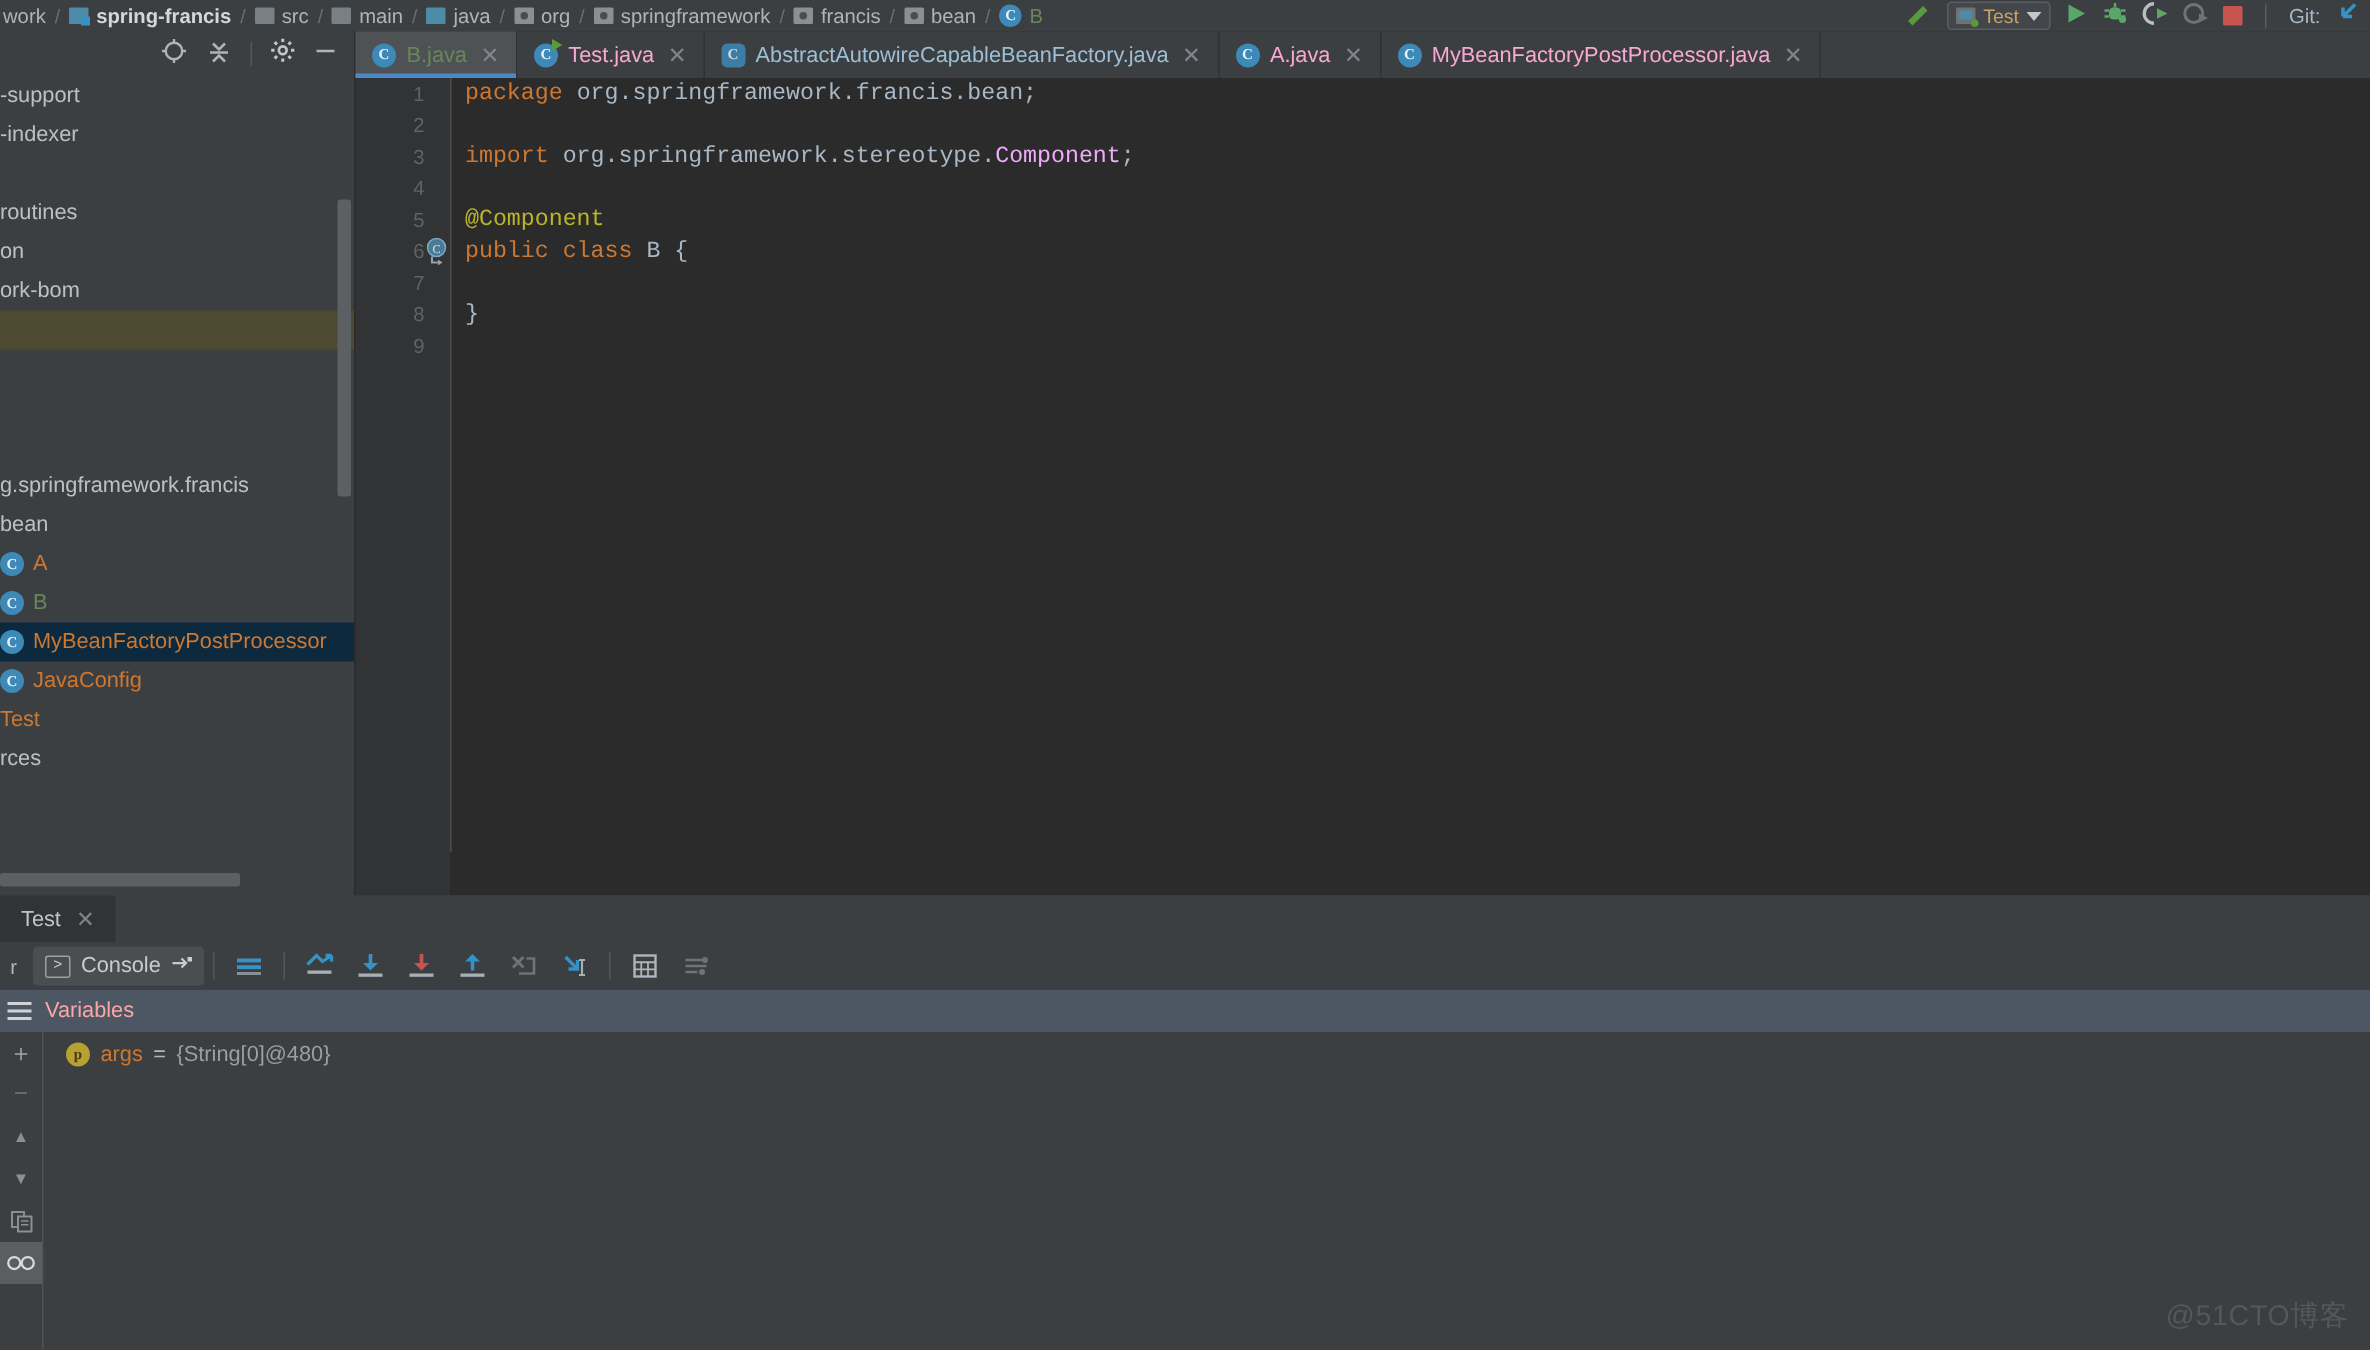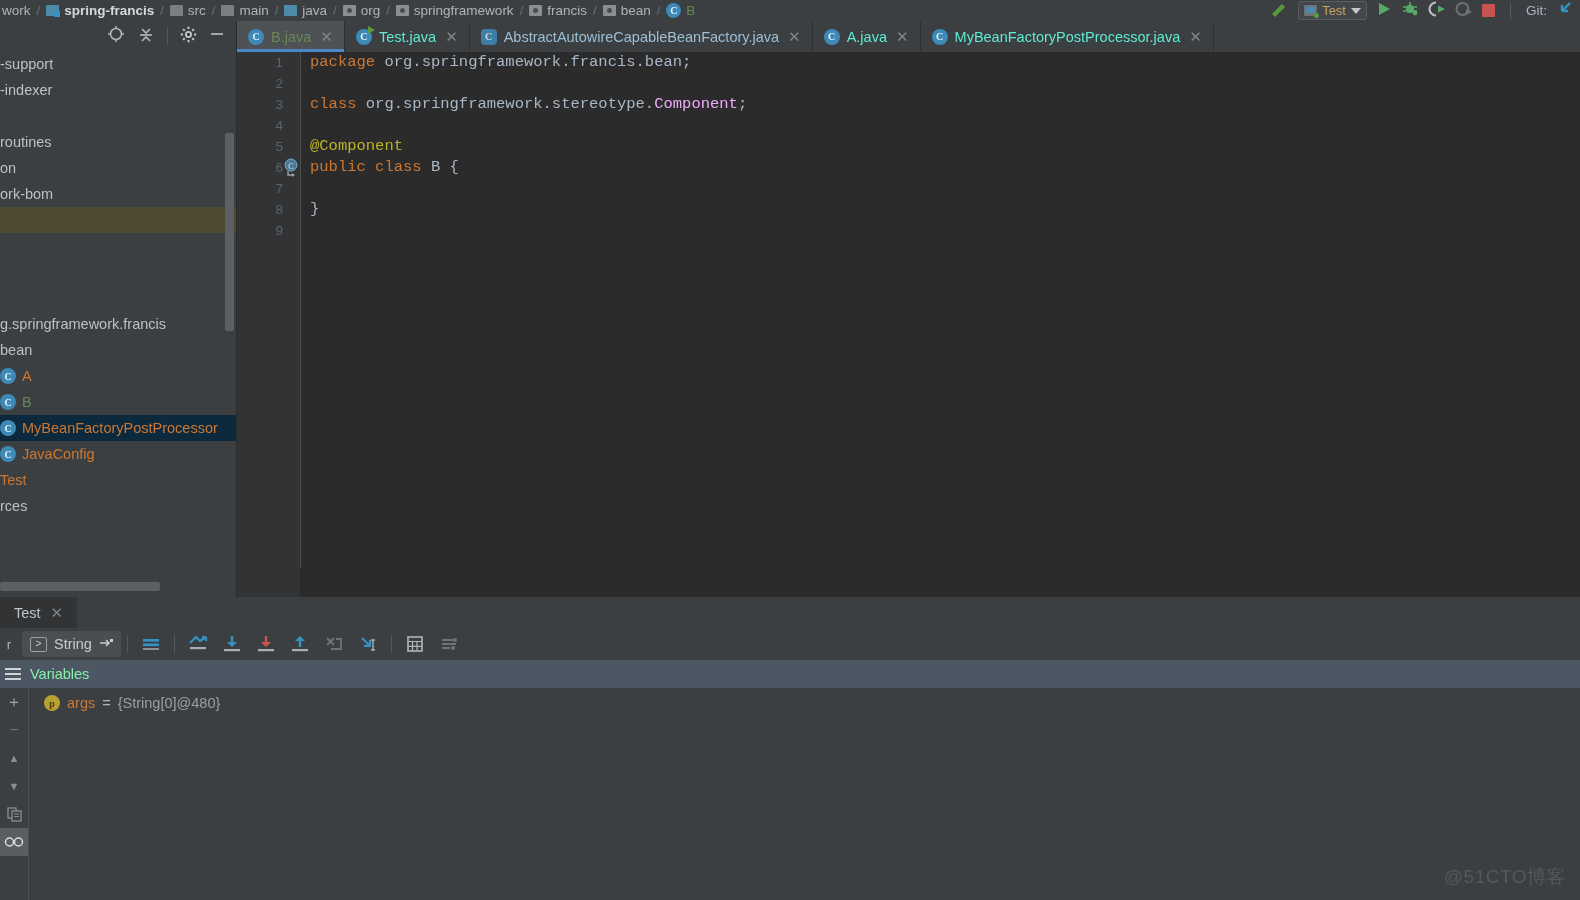--- a/index.html
+++ b/index.html
@@ -89,21 +89,21 @@
     border-right: 1px solid #2f3133; cursor: default;
   }
   .tab.active { background: #4e5254; }
   .tab.active::after { content:''; position:absolute; left:0; right:0; bottom:0; height:3px; background:#4a88c7; }
   .tab-ic { width:16px; height:16px; border-radius:50%; background:#3d89b8; color:#eaf4fa; font-size:10px; font-weight:bold; display:flex; align-items:center; justify-content:center; font-family:"Liberation Serif", serif; flex:none; }
   .tab-ic.runnable { background:#3d89b8; position:relative; }
   .tab-ic.runnable::after { content:''; position:absolute; right:-3px; top:-3px; width:0; height:0; border-left:7px solid #5a9a3a; border-top:4px solid transparent; border-bottom:4px solid transparent; }
   .tab-ic.abstract { background:#3d89b8; opacity:0.85; border-radius:4px; }
   .tab-close { color: #80868b; font-size: 15px; margin-left: 2px; }
   .tab-green { color:#6a8759; }
-  .tab-orange { color:#5eead4; }
+  .tab-orange { color:#f9a8d4; }
   .tab-blue { color:#9dbfd6; }
 
   .code-wrap { position: absolute; left: 0; top: 31px; width: 1343px; height: 545px; background: #2b2b2b; }
   .gutter { position: absolute; left: 0; top: 0; width: 63px; height: 545px; background: #313335; }
   .code-vrule { position: absolute; left: 63px; top: 0; width: 1px; height: 516px; background: #4b4e50; }
   .lines { position: absolute; left: 0; top: 0; right: 0; }
   .ln {
     height: 21px; display: flex; align-items: center;
     font-family: "Liberation Mono", monospace; font-size: 15.5px; line-height: 21px;
   }
@@ -132,21 +132,21 @@
   }
   .console-btn .lbl { color:#c8ccd0; font-size:14.5px; }
   .console-chev { width:17px; height:15px; border:1px solid #9aa0a4; border-radius:2px; color:#c8ccd0; font-size:10px; display:flex; align-items:center; justify-content:center; font-family:"Liberation Mono",monospace; }
   .tb-icon { width:34px; height:32px; display:flex; align-items:center; justify-content:center; }
   .tb-div { width:1px; height:18px; background:#54585b; margin:0 6px; }
 
   .vars-header {
     position:absolute; left:0; top:63px; width:1580px; height:28px;
     background:#4c5763; display:flex; align-items:center; gap:9px; padding-left:5px;
   }
-  .vars-header .lbl { color:#86efac; font-size:14.5px; }
+  .vars-header .lbl { color:#fca5a5; font-size:14.5px; }
   .burger { width:16px; height:12px; display:flex; flex-direction:column; justify-content:space-between; }
   .burger i { display:block; height:2px; background:#cfd3d6; }
 
   .vars-body { position:absolute; left:0; top:91px; width:1580px; height:212px; background:#3c3f41; }
   .vars-gutter { position:absolute; left:0; top:0; width:28px; height:212px; background:#3c3f41; }
   .vars-gutter-sep { position:absolute; left:28px; top:0; width:1px; height:212px; background:#4e5254; }
   .vg-btn { height:28px; display:flex; align-items:center; justify-content:center; color:#a0a4a8; font-size:16px; }
   .vg-btn.active { background:#5a5e61; }
   .var-row { position:absolute; left:44px; top:7px; display:flex; align-items:center; gap:7px; font-size:14.5px; }
   .p-badge { width:16px; height:16px; border-radius:50%; background:#b8a032; color:#4a3f0a; font-size:10px; font-weight:bold; display:flex; align-items:center; justify-content:center; font-family:"Liberation Serif",serif; }
@@ -396,21 +396,21 @@
 
         <div class="ln">
           <span class="num">2</span>
           <span class="gut-icon"></span>
           <span class="txt"></span>
         </div>
 
         <div class="ln">
           <span class="num">3</span>
           <span class="gut-icon"></span>
-          <span class="txt"><span class="c-kw">class</span><span class="c-txt"> org.springframework.stereotype.</span><span class="c-ident">Component</span><span class="c-txt">;</span></span>
+          <span class="txt"><span class="c-kw">import</span><span class="c-txt"> org.springframework.stereotype.</span><span class="c-ident">Component</span><span class="c-txt">;</span></span>
         </div>
 
         <div class="ln">
           <span class="num">4</span>
           <span class="gut-icon"></span>
           <span class="txt"></span>
         </div>
 
         <div class="ln">
           <span class="num">5</span>
@@ -460,21 +460,21 @@
         <span>Test</span>
         <span class="tab-close">✕</span>
       </div>
     </div>
 
     <div class="dbg-toolbar">
       <span class="dbg-side-letter">r</span>
 
       <div class="console-btn">
         <span class="console-chev">&gt;</span>
-        <span class="lbl">String</span>
+        <span class="lbl">Console</span>
         <span>
           <svg width="14" height="12" viewBox="0 0 14 12">
               <path d="M1 6 H10 M7 3 L10 6 L7 9" stroke="#c8ccd0" stroke-width="1.5" fill="none"></path>
               <rect x="11" y="2" width="3" height="3" fill="#c8ccd0"></rect>
             </svg>
         </span>
       </div>
 
       <span class="tb-div"></span>
 

